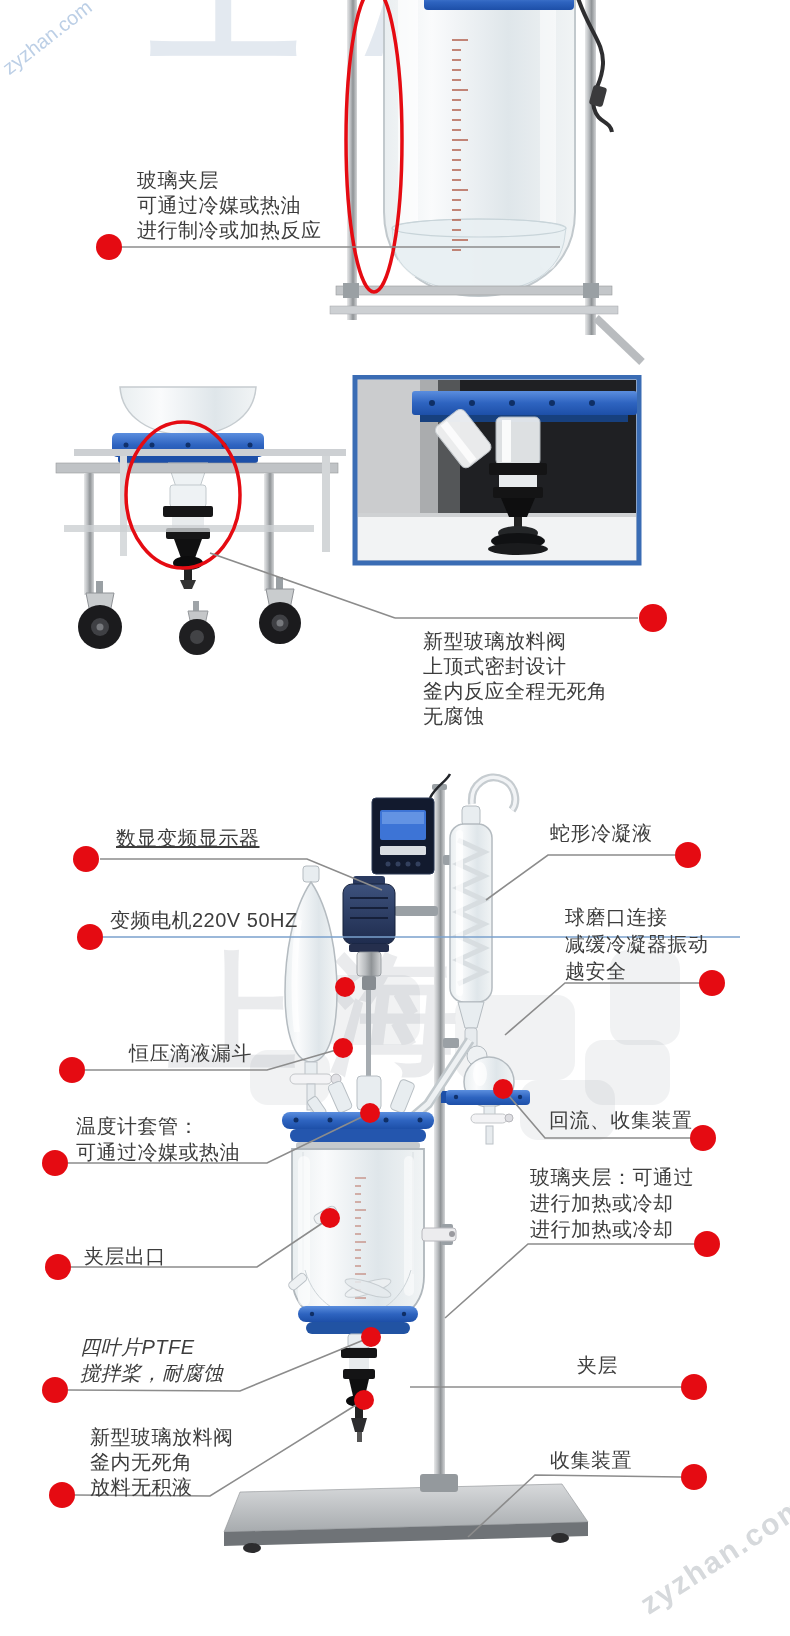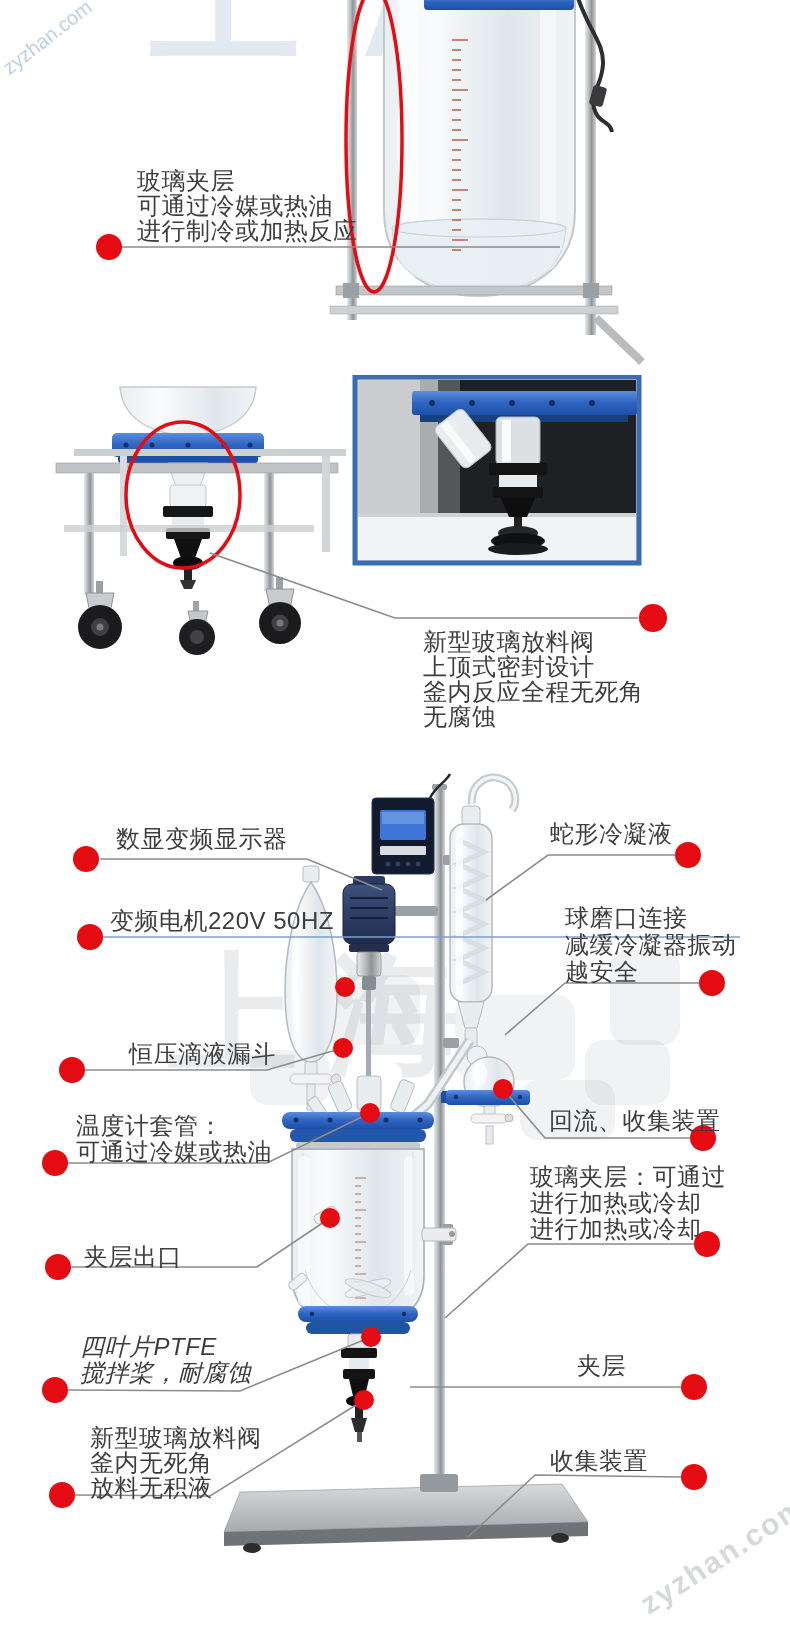--- a/index.html
+++ b/index.html
@@ -1,19 +1,19 @@
 <!DOCTYPE html>
 <html><head>
 <meta charset="utf-8">
 <style>
   html,body{margin:0;padding:0;background:#fff;}
   .page{position:relative;width:790px;height:1636px;background:#ffffff;overflow:hidden;
         font-family:"Liberation Sans","DejaVu Sans",sans-serif;}
   svg{position:absolute;left:0;display:block;}
-  .lbl{position:absolute;color:#3d3d3d;font-size:24px;line-height:25px;white-space:nowrap;
+  .lbl{position:absolute;color:#3d3d3d;font-size:20px;line-height:25px;white-space:nowrap;
        letter-spacing:0.5px;z-index:5;}
   .lbl.lh26{line-height:26px;}
   .lbl.lh27{line-height:27px;}
   .wm{position:absolute;color:#dde3ea;pointer-events:none;z-index:1;}
   .wm-topclip{left:150px;top:0;width:440px;height:56px;overflow:hidden;}
   .wm-topclip span{position:relative;top:-104px;font-size:150px;font-weight:bold;letter-spacing:60px;
                    color:#e3e9f0;display:block;}
   .wm-corner{left:-6px;top:26px;transform:rotate(-38deg);font-size:20px;color:#bccfe6;}
   .wm-center{left:168px;top:928px;font-size:130px;font-weight:bold;letter-spacing:30px;
              color:rgba(125,133,141,0.16);}
@@ -417,21 +417,21 @@
     <div>进行制冷或加热反应</div>
   </div>
 
   <div class="lbl" style="left:423px;top:629px;">
     <div>新型玻璃放料阀</div>
     <div>上顶式密封设计</div>
     <div>釜内反应全程无死角</div>
     <div>无腐蚀</div>
   </div>
 
-  <div class="lbl" style="left:116px;top:826px;">
+  <div class="lbl" style="left:116px;top:826px;text-decoration:underline;">
     <div>数显变频显示器</div>
   </div>
   <div class="lbl" style="left:110px;top:908px;">
     <div>变频电机220V  50HZ</div>
   </div>
   <div class="lbl" style="left:98px;top:1041px;margin-left:31px;">
     <div>恒压滴液漏斗</div>
   </div>
   <div class="lbl lh26" style="left:76px;top:1113px;">
     <div>温度计套管：</div>

